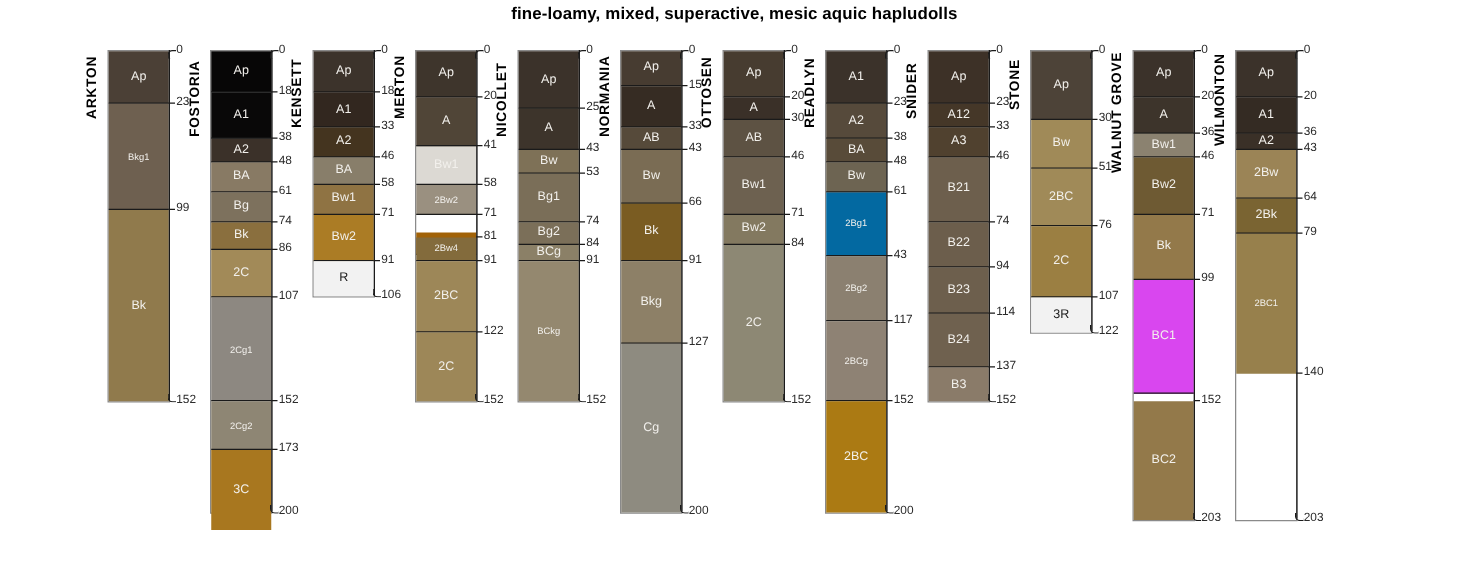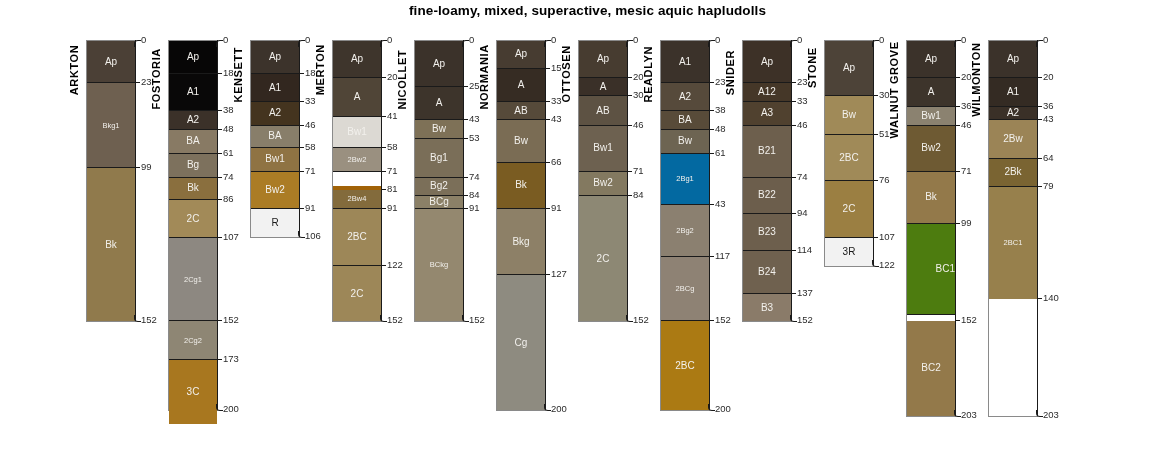--- a/index.html
+++ b/index.html
@@ -542,21 +542,21 @@
         </div>
         <div class="horizon" style="top: 66.42px; height: 18.45px; background: rgb(139, 130, 112);">
           <span class="horizon-label">Bw1</span>
         </div>
         <div class="horizon" style="top: 84.87px; height: 46.125px; background: rgb(110, 90, 51);">
           <span class="horizon-label">Bw2</span>
         </div>
         <div class="horizon" style="top: 130.995px; height: 51.66px; background: rgb(147, 121, 74);">
           <span class="horizon-label">Bk</span>
         </div>
-        <div class="horizon" style="top: 182.655px; height: 91px; background: #4d7c0f; justify-content: flex-end;">
+        <div class="horizon" style="top: 182.655px; height: 91px; background: #d946ef;">
           <span class="horizon-label">BC1</span>
         </div>
         <div class="horizon" style="top: 280.44px; height: 94.095px; background: rgb(147, 121, 74); border-bottom: none;">
           <span class="horizon-label">BC2</span>
         </div>
       </div>
       <div class="axis" style="top: 40px; height: 374.535px;"></div>
       <div class="tick-cap" style="top: 40px; border-bottom: none; border-top: 1px solid rgb(26, 26, 26); border-radius: 4px 0px 0px;"></div>
       <div class="tick-label" style="top: 35px;">0</div>
       <div class="tick" style="top: 76.9px;"></div>

